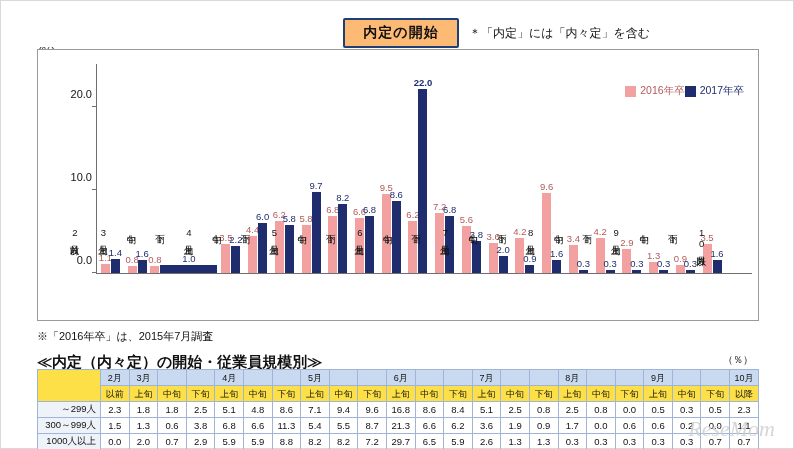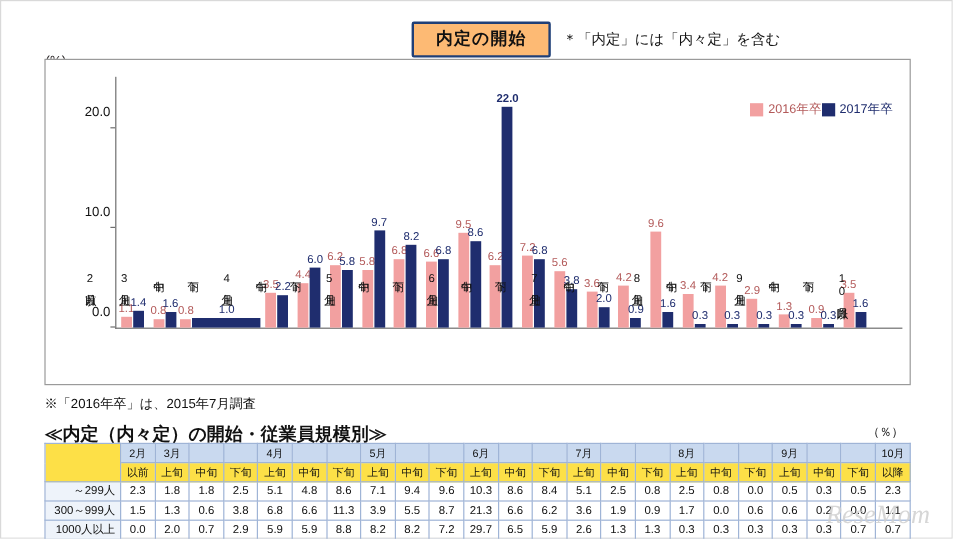--- a/index.html
+++ b/index.html
@@ -445,21 +445,21 @@
           <td>2.3</td>
           <td>1.8</td>
           <td>1.8</td>
           <td>2.5</td>
           <td>5.1</td>
           <td>4.8</td>
           <td>8.6</td>
           <td>7.1</td>
           <td>9.4</td>
           <td>9.6</td>
-          <td>10.3</td>
+          <td>16.8</td>
           <td>8.6</td>
           <td>8.4</td>
           <td>5.1</td>
           <td>2.5</td>
           <td>0.8</td>
           <td>2.5</td>
           <td>0.8</td>
           <td>0.0</td>
           <td>0.5</td>
           <td>0.3</td>
@@ -468,21 +468,21 @@
         </tr>
         <tr>
           <td class="rowhead">300～999人</td>
           <td>1.5</td>
           <td>1.3</td>
           <td>0.6</td>
           <td>3.8</td>
           <td>6.8</td>
           <td>6.6</td>
           <td>11.3</td>
-          <td>3.9</td>
+          <td>5.4</td>
           <td>5.5</td>
           <td>8.7</td>
           <td>21.3</td>
           <td>6.6</td>
           <td>6.2</td>
           <td>3.6</td>
           <td>1.9</td>
           <td>0.9</td>
           <td>1.7</td>
           <td>0.0</td>

